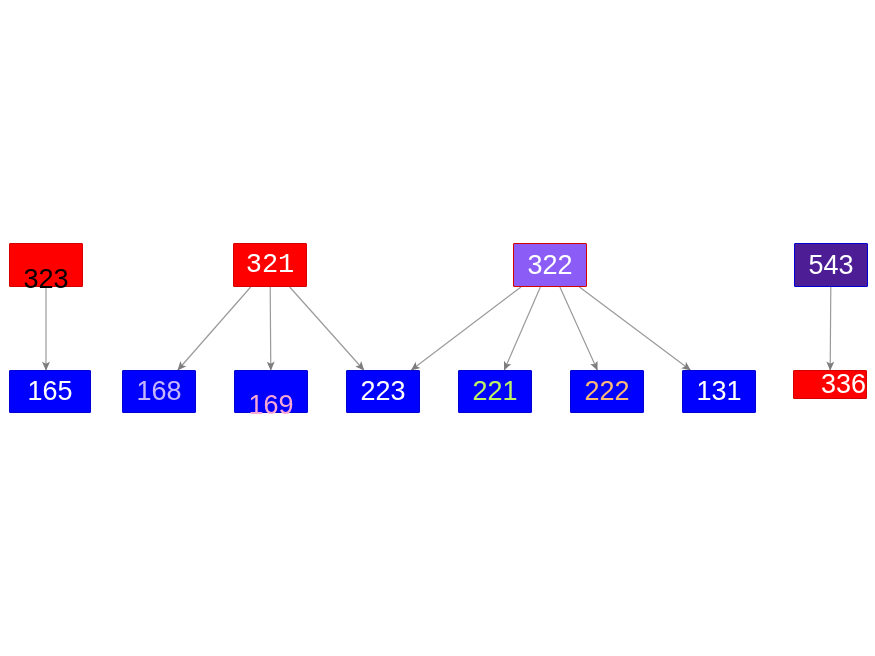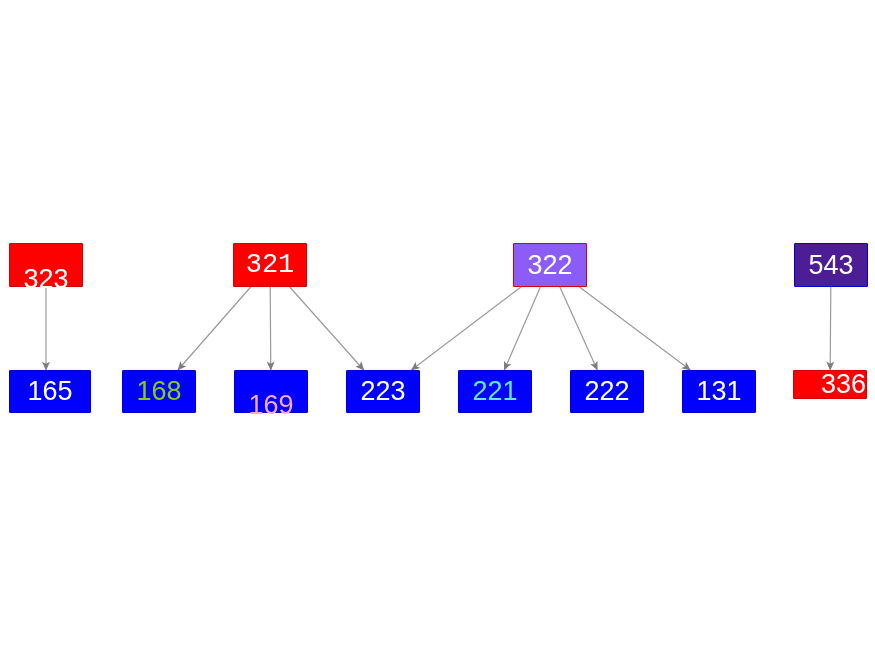--- a/index.html
+++ b/index.html
@@ -54,48 +54,48 @@
       <line x1="270.2" y1="287.0" x2="270.8" y2="370.0" stroke="#9a9a9a" stroke-width="1.2" marker-end="url(#arrow)"></line>
       <line x1="289.7" y1="287.0" x2="363.8" y2="370.0" stroke="#9a9a9a" stroke-width="1.2" marker-end="url(#arrow)"></line>
       <line x1="521.0" y1="287.0" x2="411.4" y2="370.0" stroke="#9a9a9a" stroke-width="1.2" marker-end="url(#arrow)"></line>
       <line x1="540.4" y1="287.0" x2="504.3" y2="370.0" stroke="#9a9a9a" stroke-width="1.2" marker-end="url(#arrow)"></line>
       <line x1="559.9" y1="287.0" x2="597.3" y2="370.0" stroke="#9a9a9a" stroke-width="1.2" marker-end="url(#arrow)"></line>
       <line x1="579.4" y1="287.0" x2="690.3" y2="370.0" stroke="#9a9a9a" stroke-width="1.2" marker-end="url(#arrow)"></line>
       <line x1="830.8" y1="287.0" x2="830.2" y2="370.0" stroke="#9a9a9a" stroke-width="1.2" marker-end="url(#arrow)"></line>
     </svg>
   <div id="nodes">
       <div class="node" style="left: 9px; top: 243px; width: 74px; height: 44px; background: rgb(255, 0, 0); border: 1px solid rgb(212, 0, 0);">
-        <span class="node-label" style="color: #ffffff; margin-top: 28px;">323</span>
+        <span class="node-label" style="color: #000000; margin-top: 28px;">323</span>
       </div>
       <div class="node" style="left: 233px; top: 243px; width: 74px; height: 44px; background: rgb(255, 0, 0); border: 1px solid rgb(212, 0, 0); font-family: Liberation Mono, monospace;">
         <span class="node-label" style="color: rgb(255, 255, 255);">321</span>
       </div>
       <div class="node" style="left: 513px; top: 243px; width: 74px; height: 44px; background: #8b5cf6; border: 1px solid rgb(212, 0, 0);">
         <span class="node-label" style="color: rgb(255, 255, 255);">322</span>
       </div>
       <div class="node" style="left: 794px; top: 243px; width: 74px; height: 44px; background: #4c1d95; border: 1px solid rgb(0, 0, 212);">
         <span class="node-label" style="color: rgb(255, 255, 255);">543</span>
       </div>
       <div class="node" style="left: 9px; top: 370px; width: 82px; height: 43px; background: rgb(0, 0, 255); border: 1px solid rgb(0, 0, 212);">
         <span class="node-label" style="color: rgb(255, 255, 255);">165</span>
       </div>
       <div class="node" style="left: 122px; top: 370px; width: 74px; height: 43px; background: rgb(0, 0, 255); border: 1px solid rgb(0, 0, 212);">
-        <span class="node-label" style="color: #84cc16;">168</span>
+        <span class="node-label" style="color: #c4b5fd;">168</span>
       </div>
       <div class="node" style="left: 234px; top: 370px; width: 74px; height: 43px; background: rgb(0, 0, 255); border: 1px solid rgb(0, 0, 212);">
         <span class="node-label" style="color: #f9a8d4; margin-top: 28px;">169</span>
       </div>
       <div class="node" style="left: 346px; top: 370px; width: 74px; height: 43px; background: rgb(0, 0, 255); border: 1px solid rgb(0, 0, 212);">
         <span class="node-label" style="color: rgb(255, 255, 255);">223</span>
       </div>
       <div class="node" style="left: 458px; top: 370px; width: 74px; height: 43px; background: rgb(0, 0, 255); border: 1px solid rgb(0, 0, 212);">
-        <span class="node-label" style="color: #5eead4;">221</span>
+        <span class="node-label" style="color: #bef264;">221</span>
       </div>
       <div class="node" style="left: 570px; top: 370px; width: 74px; height: 43px; background: rgb(0, 0, 255); border: 1px solid rgb(0, 0, 212);">
-        <span class="node-label" style="color: #ffffff;">222</span>
+        <span class="node-label" style="color: #fdba74;">222</span>
       </div>
       <div class="node" style="left: 682px; top: 370px; width: 74px; height: 43px; background: rgb(0, 0, 255); border: 1px solid rgb(0, 0, 212);">
         <span class="node-label" style="color: rgb(255, 255, 255);">131</span>
       </div>
       <div class="node" style="left: 793px; top: 370px; width: 74px; height: 29px; background: rgb(255, 0, 0); border: 1px solid rgb(212, 0, 0); justify-content: flex-end;">
         <span class="node-label" style="color: rgb(255, 255, 255);">336</span>
       </div>
     </div>
 </div>
 

